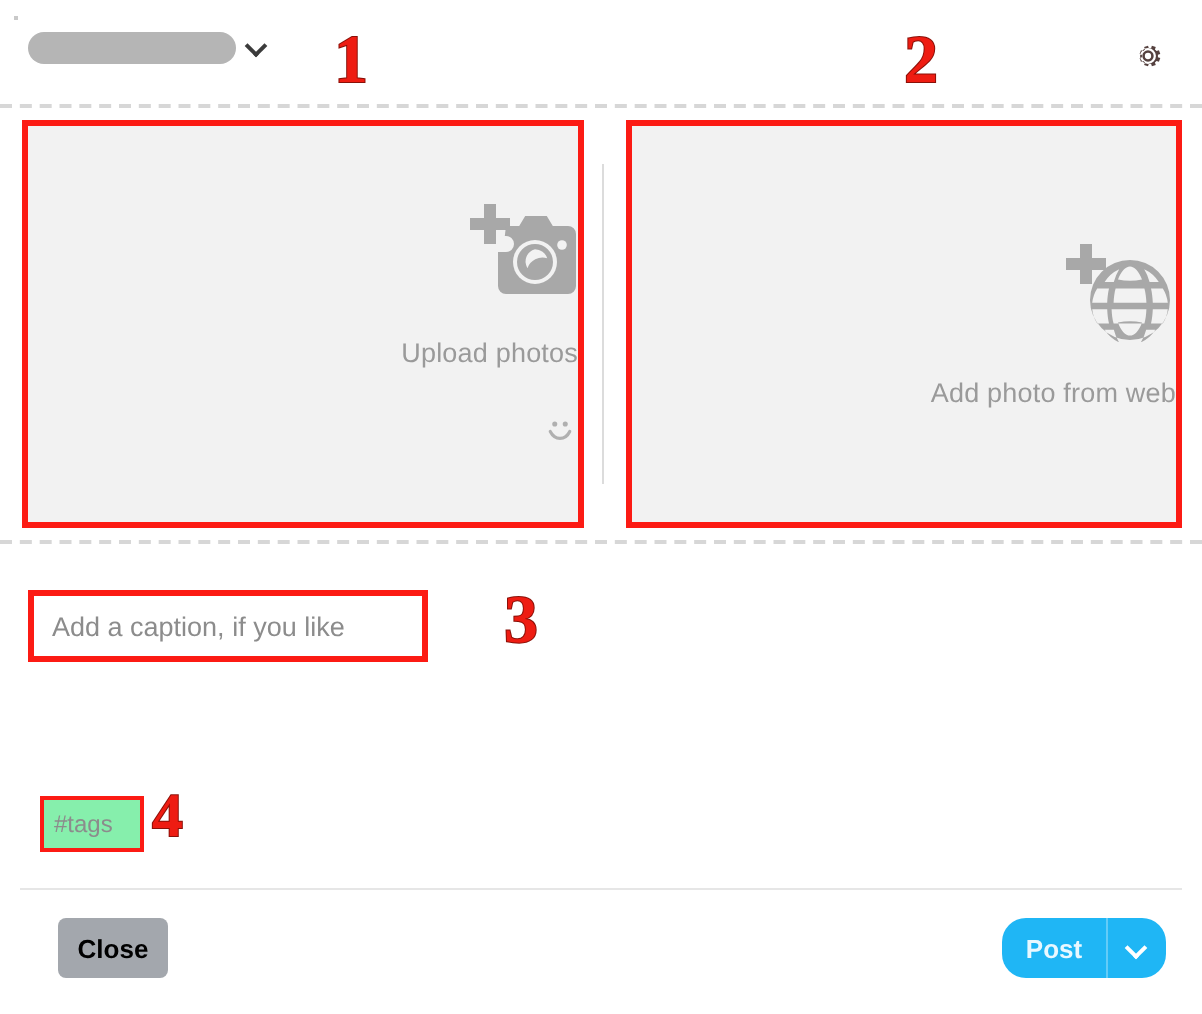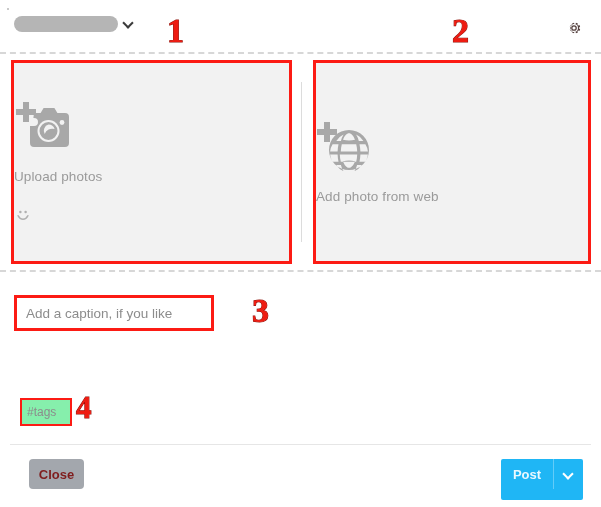--- a/index.html
+++ b/index.html
@@ -112,21 +112,21 @@
 
   .drop-panel {
     position: absolute;
     top: 4px;
     height: 204px;
     background: #f2f2f2;
     border: 3px solid #fc1b14;
     box-sizing: border-box;
     display: flex;
     flex-direction: column;
-    align-items: flex-start;
+    align-items: flex-end;
     justify-content: center;
     cursor: pointer;
   }
   .panel-upload { left: 11px;  width: 281px; }
   .panel-web    { left: 313px; width: 278px; }
 
   .panel-icon {
     width: 56px;
     height: 50px;
     margin-bottom: 18px;
@@ -217,36 +217,36 @@
 
   .btn-close {
     position: absolute;
     left: 29px;
     top: 459px;
     width: 55px;
     height: 30px;
     background: #a3a7ad;
     border: 0;
     border-radius: 4px;
-    color: #7f1d1d;
+    color: #000000;
     font-family: "Liberation Sans", sans-serif;
     font-size: 13px;
     font-weight: bold;
     cursor: pointer;
     padding: 0;
   }
 
   .btn-post-group {
     position: absolute;
     right: 18px;
     top: 459px;
-    height: 41px;
+    height: 30px;
     display: flex;
     background: #1fb6f5;
-    border-radius: 2px;
+    border-radius: 12px;
     overflow: hidden;
   }
   .btn-post {
     height: 30px;
     min-width: 52px;
     background: transparent;
     border: 0;
     color: #e9f8ff;
     font-family: "Liberation Sans", sans-serif;
     font-size: 13px;

